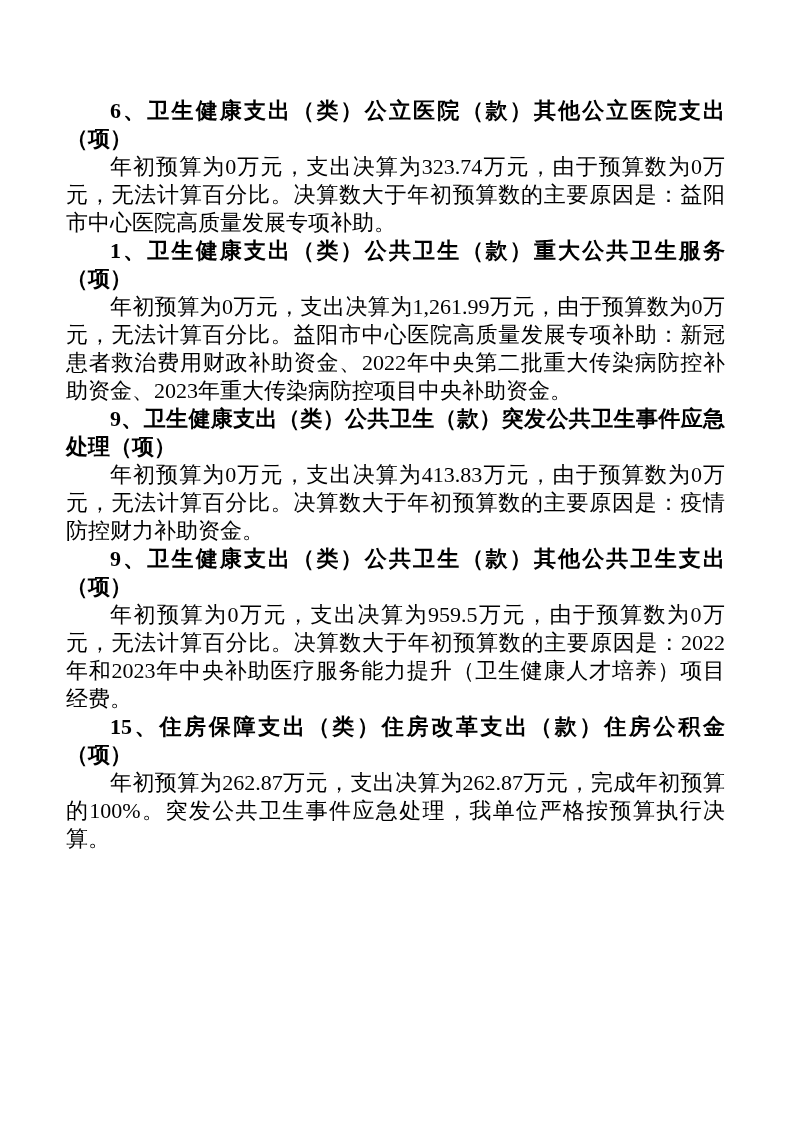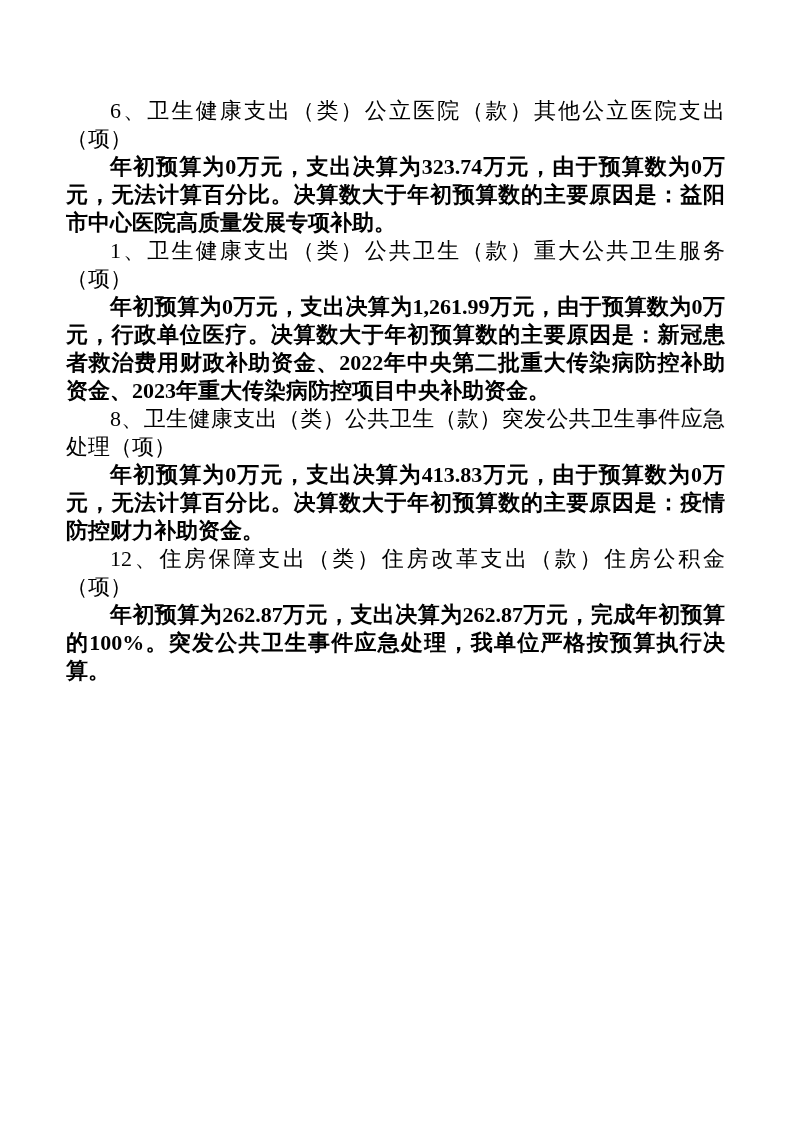--- a/index.html
+++ b/index.html
@@ -21,47 +21,50 @@
   }
   .doc-section p {
     margin: 0;
     padding: 0;
     font-size: 22px;
     line-height: 28px;
     text-indent: 2em;
     text-align: justify;
     word-break: break-all;
     color: #000000;
-    font-weight: bold;
   }
   .doc-section p.heading {
-    font-weight: normal;
+    font-weight: bold;
   }
 </style>
 </head>
 <body>
 
 <div class="page">
 
   <section class="doc-section">
     <p class="heading">6、卫生健康支出（类）公立医院（款）其他公立医院支出（项）</p>
     <p class="body-text">年初预算为0万元，支出决算为323.74万元，由于预算数为0万元，无法计算百分比。决算数大于年初预算数的主要原因是：益阳市中心医院高质量发展专项补助。</p>
   </section>
 
   <section class="doc-section">
     <p class="heading">1、卫生健康支出（类）公共卫生（款）重大公共卫生服务（项）</p>
-    <p class="body-text">年初预算为0万元，支出决算为1,261.99万元，由于预算数为0万元，行政单位医疗。决算数大于年初预算数的主要原因是：新冠患者救治费用财政补助资金、2022年中央第二批重大传染病防控补助资金、2023年重大传染病防控项目中央补助资金。</p>
+    <p class="body-text">年初预算为0万元，支出决算为1,261.99万元，由于预算数为0万元，无法计算百分比。益阳市中心医院高质量发展专项补助：新冠患者救治费用财政补助资金、2022年中央第二批重大传染病防控补助资金、2023年重大传染病防控项目中央补助资金。</p>
   </section>
 
   <section class="doc-section">
-    <p class="heading">8、卫生健康支出（类）公共卫生（款）突发公共卫生事件应急处理（项）</p>
+    <p class="heading">9、卫生健康支出（类）公共卫生（款）突发公共卫生事件应急处理（项）</p>
     <p class="body-text">年初预算为0万元，支出决算为413.83万元，由于预算数为0万元，无法计算百分比。决算数大于年初预算数的主要原因是：疫情防控财力补助资金。</p>
+  </section>
+
+  <section class="doc-section">
+    <p class="heading">9、卫生健康支出（类）公共卫生（款）其他公共卫生支出（项）</p>
+    <p class="body-text">年初预算为0万元，支出决算为959.5万元，由于预算数为0万元，无法计算百分比。决算数大于年初预算数的主要原因是：2022年和2023年中央补助医疗服务能力提升（卫生健康人才培养）项目经费。</p>
   </section>
 
 
 
-
   <section class="doc-section">
-    <p class="heading">12、住房保障支出（类）住房改革支出（款）住房公积金（项）</p>
+    <p class="heading">15、住房保障支出（类）住房改革支出（款）住房公积金（项）</p>
     <p class="body-text">年初预算为262.87万元，支出决算为262.87万元，完成年初预算的100%。突发公共卫生事件应急处理，我单位严格按预算执行决算。</p>
   </section>
 
 </div>
 
 </body></html>

